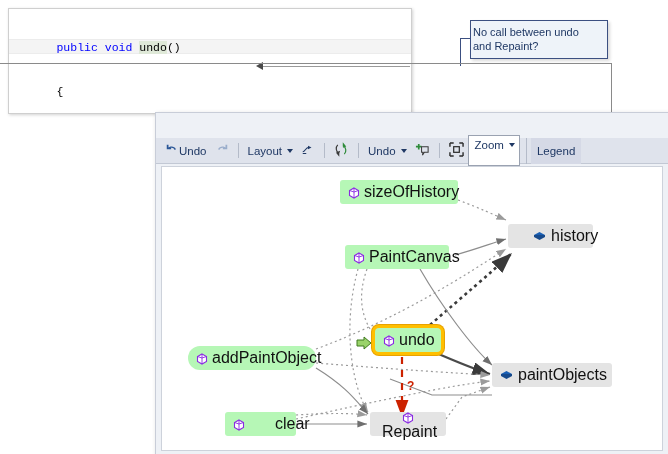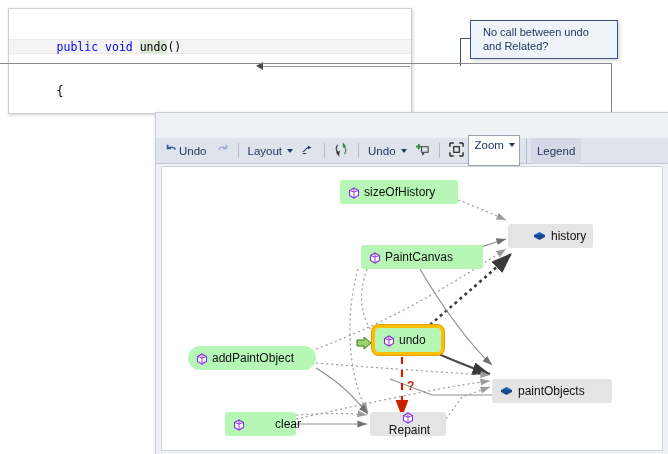--- a/index.html
+++ b/index.html
@@ -23,35 +23,35 @@
     overflow:hidden;
   }
   #code-lines{
     position:absolute;left:0;top:0;right:0;
     font-family:"DejaVu Sans Mono","Liberation Mono",monospace;
     font-size:11.5px;
     line-height:15px;
     white-space:pre;
     color:#000000;
   }
-  .code-line{height:15px;padding-left:6px;}
+  .code-line{height:15px;padding-left:6px;font-family:Liberation Mono, monospace;}
   .code-line.current{background:#f4f4f4;border-top:1px solid #ececec;border-bottom:1px solid #ececec;height:13px;}
   .kw{color:#0000ff;}
   .hl-ref{background:#dfe9d8;}
   .caret{display:inline-block;width:0;border-left:1px solid #000;height:11px;vertical-align:-2px;margin-right:-1px;}
 
   
   #callout{
     left:470px;top:20px;width:128px;
     background:#eef3f9;
     border:1px solid #3b4f81;
     color:#1f3864;
     font-size:11px;
     line-height:14px;
-    padding:4px 6px 5px 12px;
+    padding:4px 6px 5px 2px;
     box-shadow:2px 2px 3px rgba(0,0,0,0.15);
   }
 
   
   .leader-v{background:#3b4f81;width:1px;}
   .leader-h{background:#3b4f81;height:1px;}
 
   
   .ann{background:#8a8a8a;}
   .ann-v{width:1px;}
@@ -119,21 +119,21 @@
   
   #graph{
     position:absolute;left:5px;top:53px;width:500px;height:283px;
     background:#ffffff;border:1px solid #cdd2db;
     overflow:hidden;
   }
   .node{
     position:absolute;display:flex;align-items:center;
     height:24px;border-radius:3px;
     padding:0 10px 0 8px;
-    font-size:12px;color:#111111;
+    font-size:16px;color:#111111;
     box-sizing:border-box;
     white-space:nowrap;
     text-align:center;
   }
   .node.green{background:#b6f7b6;}
   .node.grey{background:#e4e4e4;}
   .node .lbl{margin-left:5px;}
   .node.sel{
     background:#b6f7b6;
     border:3px solid #ffbf00;
@@ -164,21 +164,21 @@
     
     
   </div>
 </div>
 
 <div class="abs" id="code-arrow-line"></div>
 <div class="abs" id="code-arrow-head"></div>
 
 <div class="abs" id="callout">
   <div>No call between undo</div>
-  <div>and Related?</div>
+  <div>and Repaint?</div>
 </div>
 
 <div class="abs leader-h" style="left:460px;top:38px;width:11px;"></div>
 <div class="abs leader-v" style="left:460px;top:38px;height:28px;"></div>
 
 <div class="abs ann ann-h" style="left:0px;top:63px;width:612px;"></div>
 <div class="abs ann ann-v" style="left:611px;top:63px;height:342px;"></div>
 <div class="abs ann ann-h" style="left:413px;top:404px;width:199px;"></div>
 <div class="abs ann ann-v" style="left:413px;top:390px;height:15px;"></div>
 
@@ -345,21 +345,21 @@
     <div class="node grey" style="left:346px;top:57px;width:85px;padding-left:25px;">
       <span class="ic ico-field">
         <svg width="13" height="11" viewBox="0 0 13 11">
             <path d="M6.5 1 L12 4 L6.5 7 L1 4 Z" fill="#1a5fb4"></path>
             <path d="M1 4 L1 6 L6.5 9 L12 6 L12 4" fill="#174a8c"></path>
           </svg>
       </span>
       <span class="lbl">history</span>
     </div>
 
-    <div class="node green" style="left:183px;top:78px;width:122px;margin-left:16px;">
+    <div class="node green" style="left:183px;top:78px;width:104px;">
       <span class="ic ico-method">
         <svg width="12" height="12" viewBox="0 0 12 12">
             <path d="M6 1 L10.5 3.5 L10.5 8.5 L6 11 L1.5 8.5 L1.5 3.5 Z" fill="#ffffff" stroke="#8a2be2" stroke-width="1.1"></path>
             <path d="M6 1 L6 5 M6 5 L1.5 3.5 M6 5 L10.5 3.5 M6 5 L6 11" stroke="#8a2be2" stroke-width="0.9"></path>
           </svg>
       </span>
       <span class="lbl">PaintCanvas</span>
     </div>
 
     <div class="node sel" style="left:210px;top:158px;width:72px;display:flex;align-items:center;padding:0 8px;">
@@ -375,21 +375,21 @@
     <div class="node green" style="left:26px;top:179px;width:128px;border-radius:12px;">
       <span class="ic ico-method">
         <svg width="12" height="12" viewBox="0 0 12 12">
             <path d="M6 1 L10.5 3.5 L10.5 8.5 L6 11 L1.5 8.5 L1.5 3.5 Z" fill="#ffffff" stroke="#8a2be2" stroke-width="1.1"></path>
             <path d="M6 1 L6 5 M6 5 L1.5 3.5 M6 5 L10.5 3.5 M6 5 L6 11" stroke="#8a2be2" stroke-width="0.9"></path>
           </svg>
       </span>
       <span class="lbl">addPaintObject</span>
     </div>
 
-    <div class="node grey" style="left:330px;top:196px;width:120px;margin-top:16px;">
+    <div class="node grey" style="left:330px;top:196px;width:120px;">
       <span class="ic ico-field">
         <svg width="13" height="11" viewBox="0 0 13 11">
             <path d="M6.5 1 L12 4 L6.5 7 L1 4 Z" fill="#1a5fb4"></path>
             <path d="M1 4 L1 6 L6.5 9 L12 6 L12 4" fill="#174a8c"></path>
           </svg>
       </span>
       <span class="lbl">paintObjects</span>
     </div>
 
     <div class="node green" style="left:63px;top:245px;width:71px;gap:26px;">

